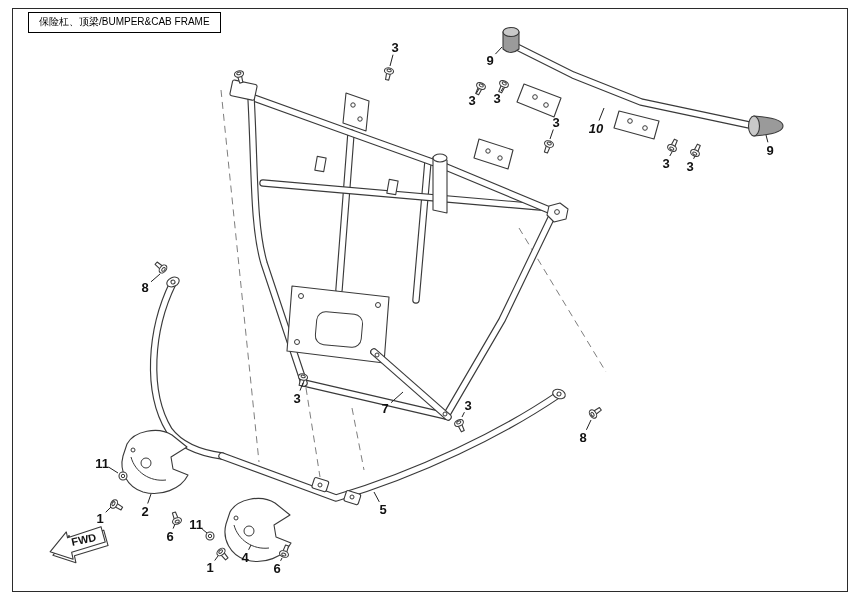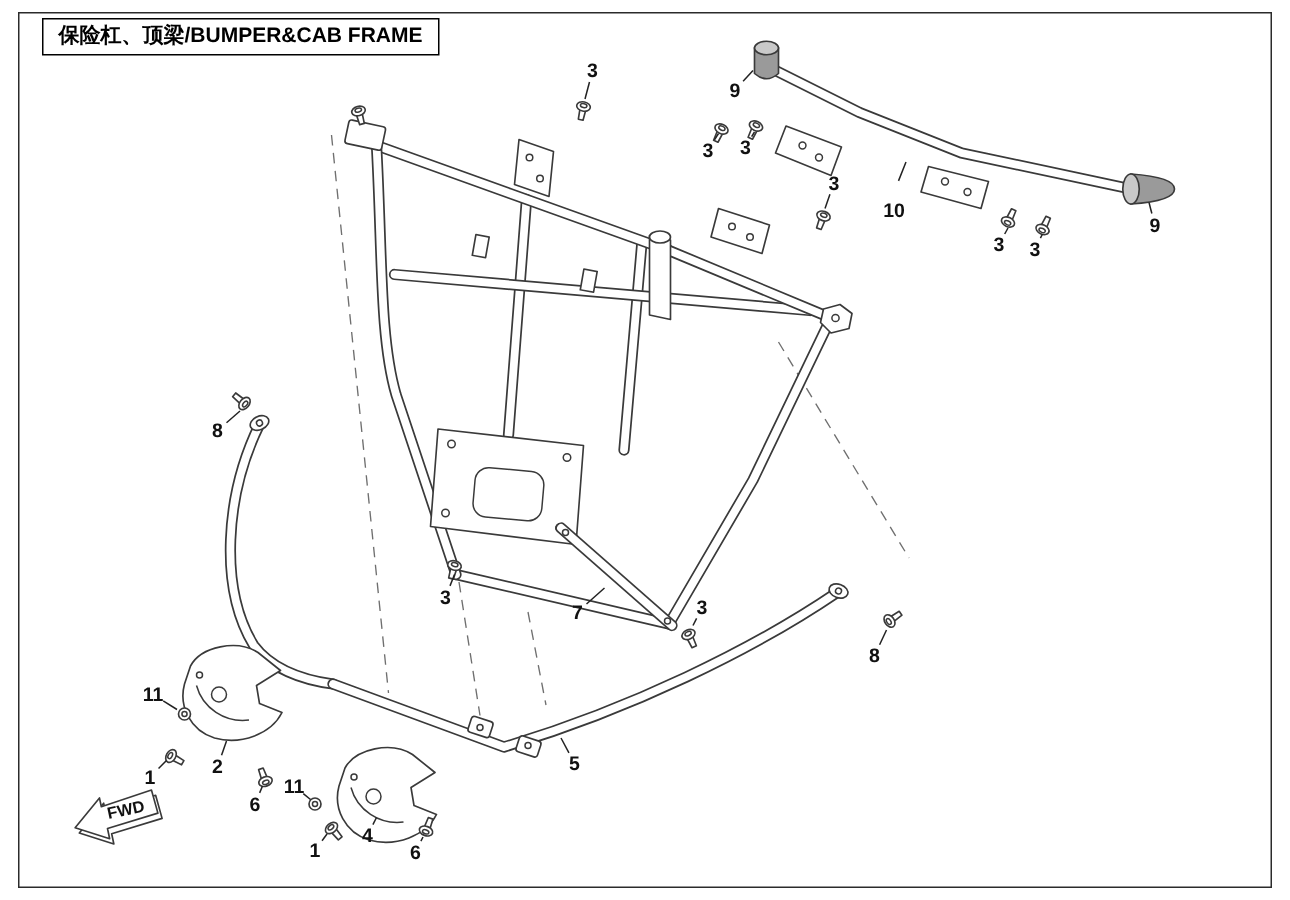--- a/index.html
+++ b/index.html
@@ -2,21 +2,21 @@
 <html><head>
 <meta charset="utf-8">
 <style>
   html,body{margin:0;padding:0;background:#fff;}
   body{width:860px;height:600px;position:relative;overflow:hidden;
        font-family:"Liberation Sans",sans-serif;}
   .page{position:absolute;inset:0;background:#fff;}
   .border-frame{position:absolute;left:12px;right:12px;top:8px;bottom:8px;
        border:1.2px solid #2b2b2b;pointer-events:none;}
   .title-box{position:absolute;left:28px;top:12px;border:1.6px solid #000;
-       background:#fff;padding:2px 10px 3px 10px;font-size:14px;font-weight:bold;
+       background:#fff;padding:2px 10px 3px 10px;font-size:10px;font-weight:normal;
        color:#000;white-space:nowrap;z-index:5;}
   svg.drawing{position:absolute;left:0;top:0;}
   #callout-layer{position:absolute;inset:0;z-index:4;pointer-events:none;}
   .callout{position:absolute;transform:translate(-50%,-50%);
        font-size:13px;font-weight:bold;color:#111;line-height:1;}
   .tube-o{fill:none;stroke:#3a3a3a;stroke-width:7.5;stroke-linecap:round;stroke-linejoin:round;}
   .tube-i{fill:none;stroke:#ffffff;stroke-width:5.2;stroke-linecap:round;stroke-linejoin:round;}
   .part{fill:#ffffff;stroke:#3a3a3a;stroke-width:1.1;stroke-linejoin:round;}
   .part-dark{fill:#9a9a9a;stroke:#3a3a3a;stroke-width:1.1;}
   .part-mid{fill:#c9c9c9;stroke:#3a3a3a;stroke-width:1.1;}
@@ -222,21 +222,21 @@
         <line x1="280.6" y1="560.8" x2="282" y2="558" class="leader"></line>
       </g>
   </svg>
 
   <div id="callout-layer">
       <span class="callout" style="left: 395px; top: 47px;">3</span>
       <span class="callout" style="left: 490px; top: 60px;">9</span>
       <span class="callout" style="left: 472px; top: 100px;">3</span>
       <span class="callout" style="left: 497px; top: 98px;">3</span>
       <span class="callout" style="left: 556px; top: 122px;">3</span>
-      <span class="callout" style="left: 596px; top: 140px;">10</span>
+      <span class="callout" style="left: 596px; top: 128px; font-style: italic;">10</span>
       <span class="callout" style="left: 770px; top: 150px;">9</span>
       <span class="callout" style="left: 666px; top: 163px;">3</span>
       <span class="callout" style="left: 690px; top: 166px;">3</span>
       <span class="callout" style="left: 145px; top: 287px;">8</span>
       <span class="callout" style="left: 297px; top: 398px;">3</span>
       <span class="callout" style="left: 385px; top: 408px;">7</span>
       <span class="callout" style="left: 468px; top: 405px;">3</span>
       <span class="callout" style="left: 583px; top: 437px;">8</span>
       <span class="callout" style="left: 102px; top: 463px;">11</span>
       <span class="callout" style="left: 100px; top: 518px;">1</span>

